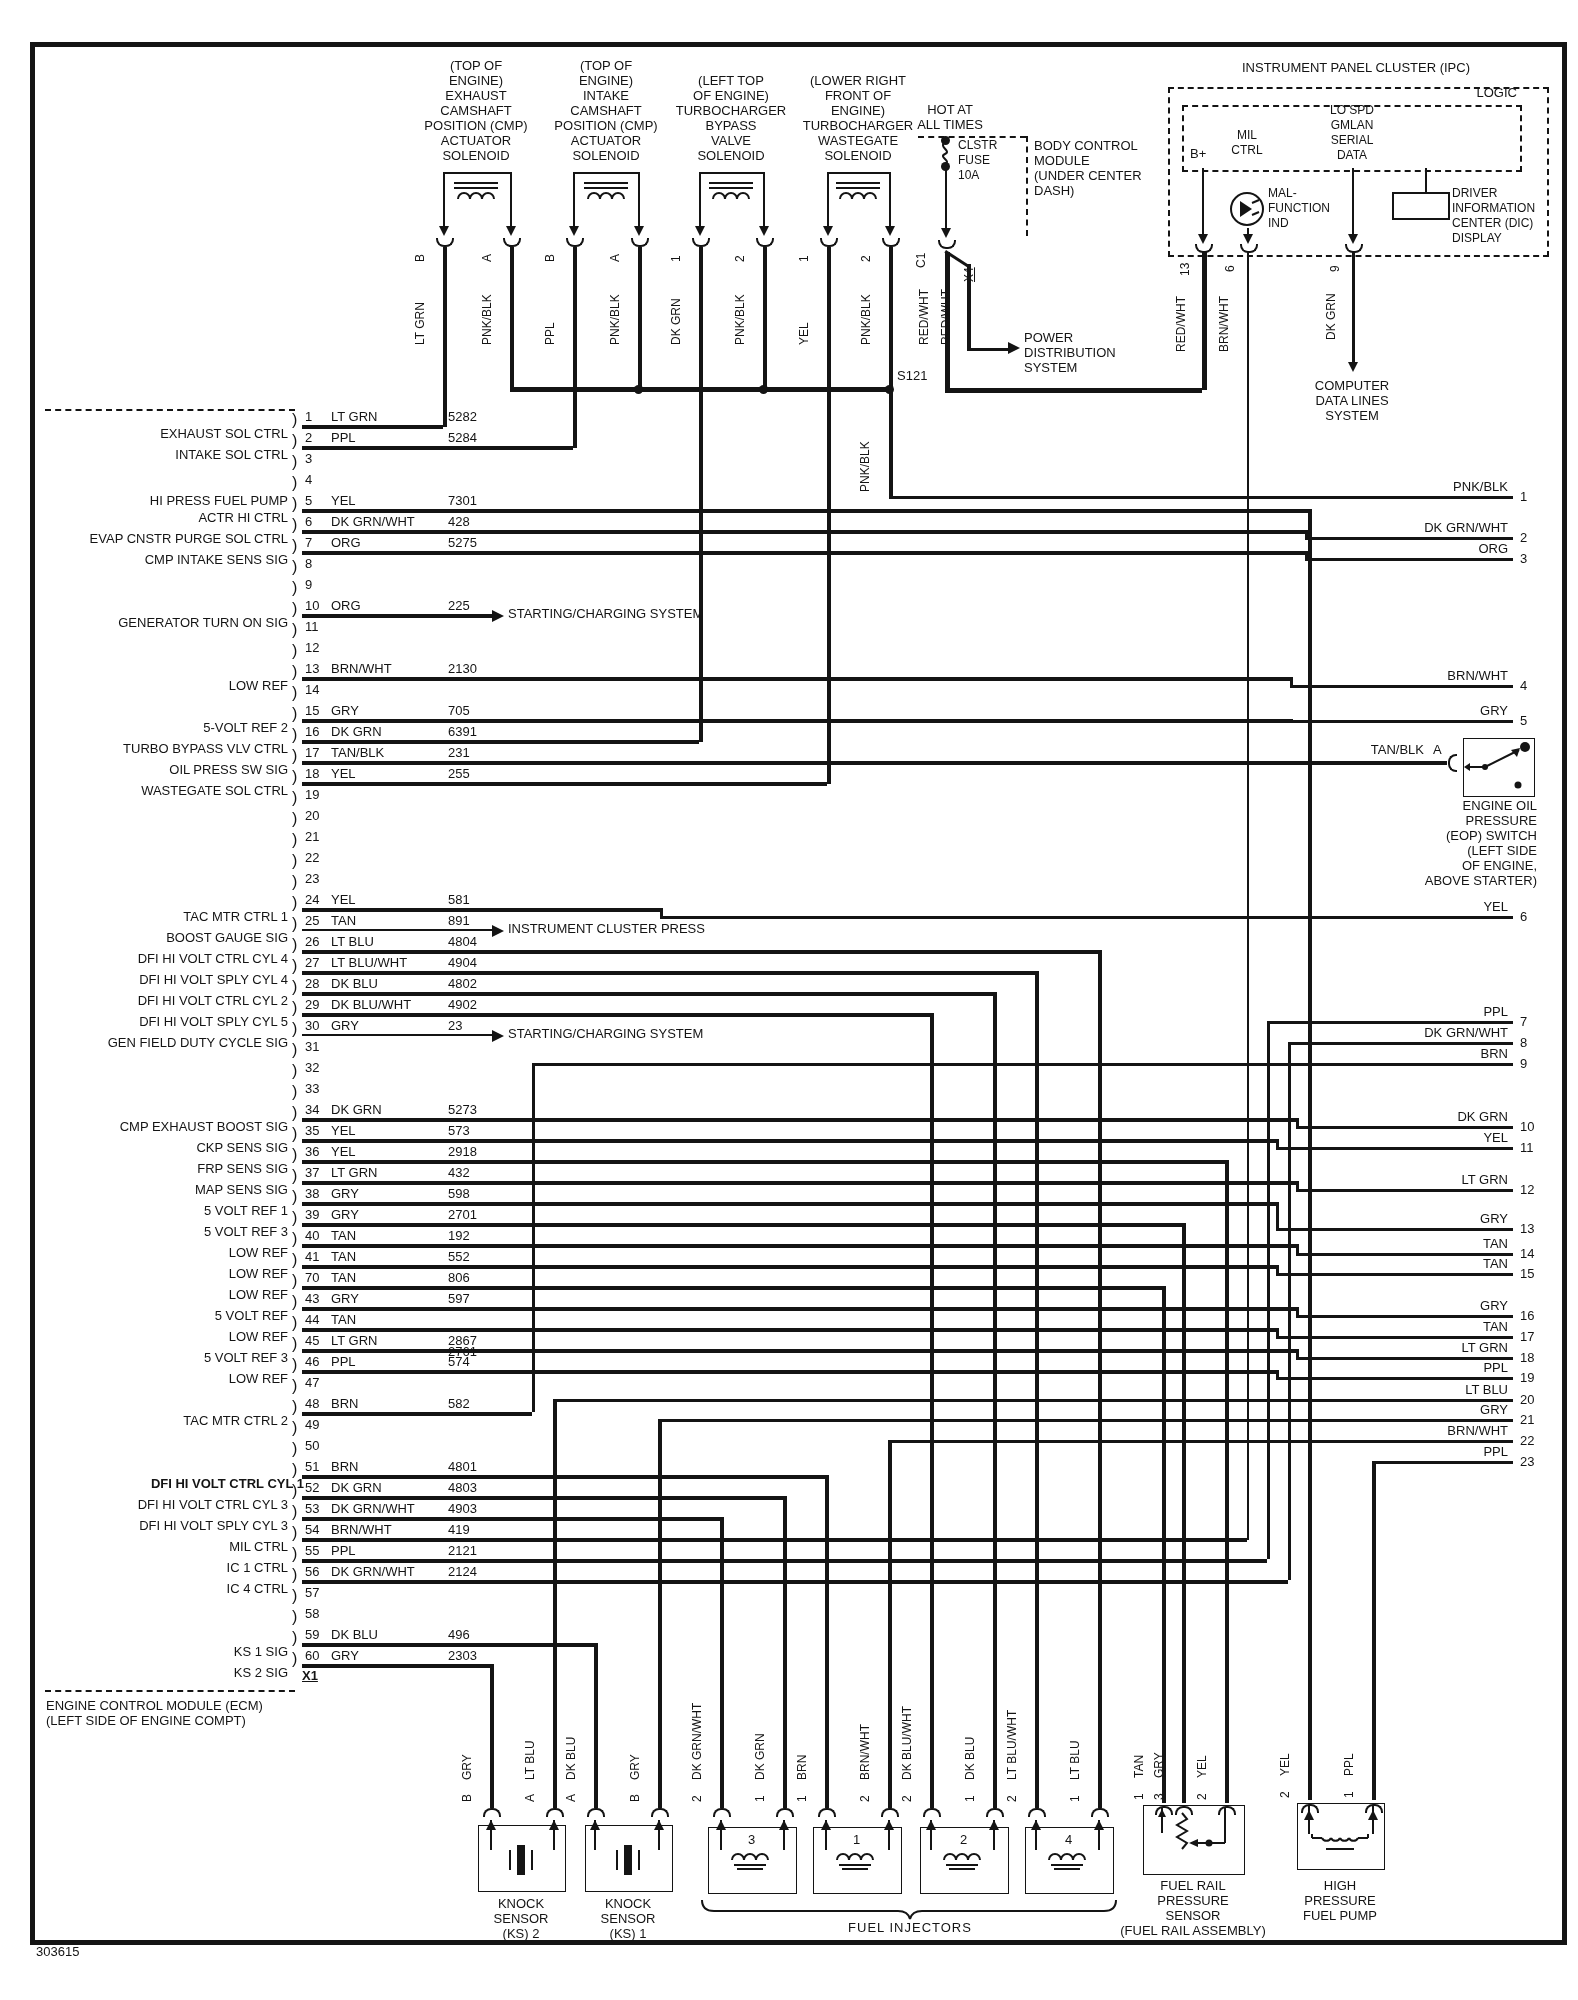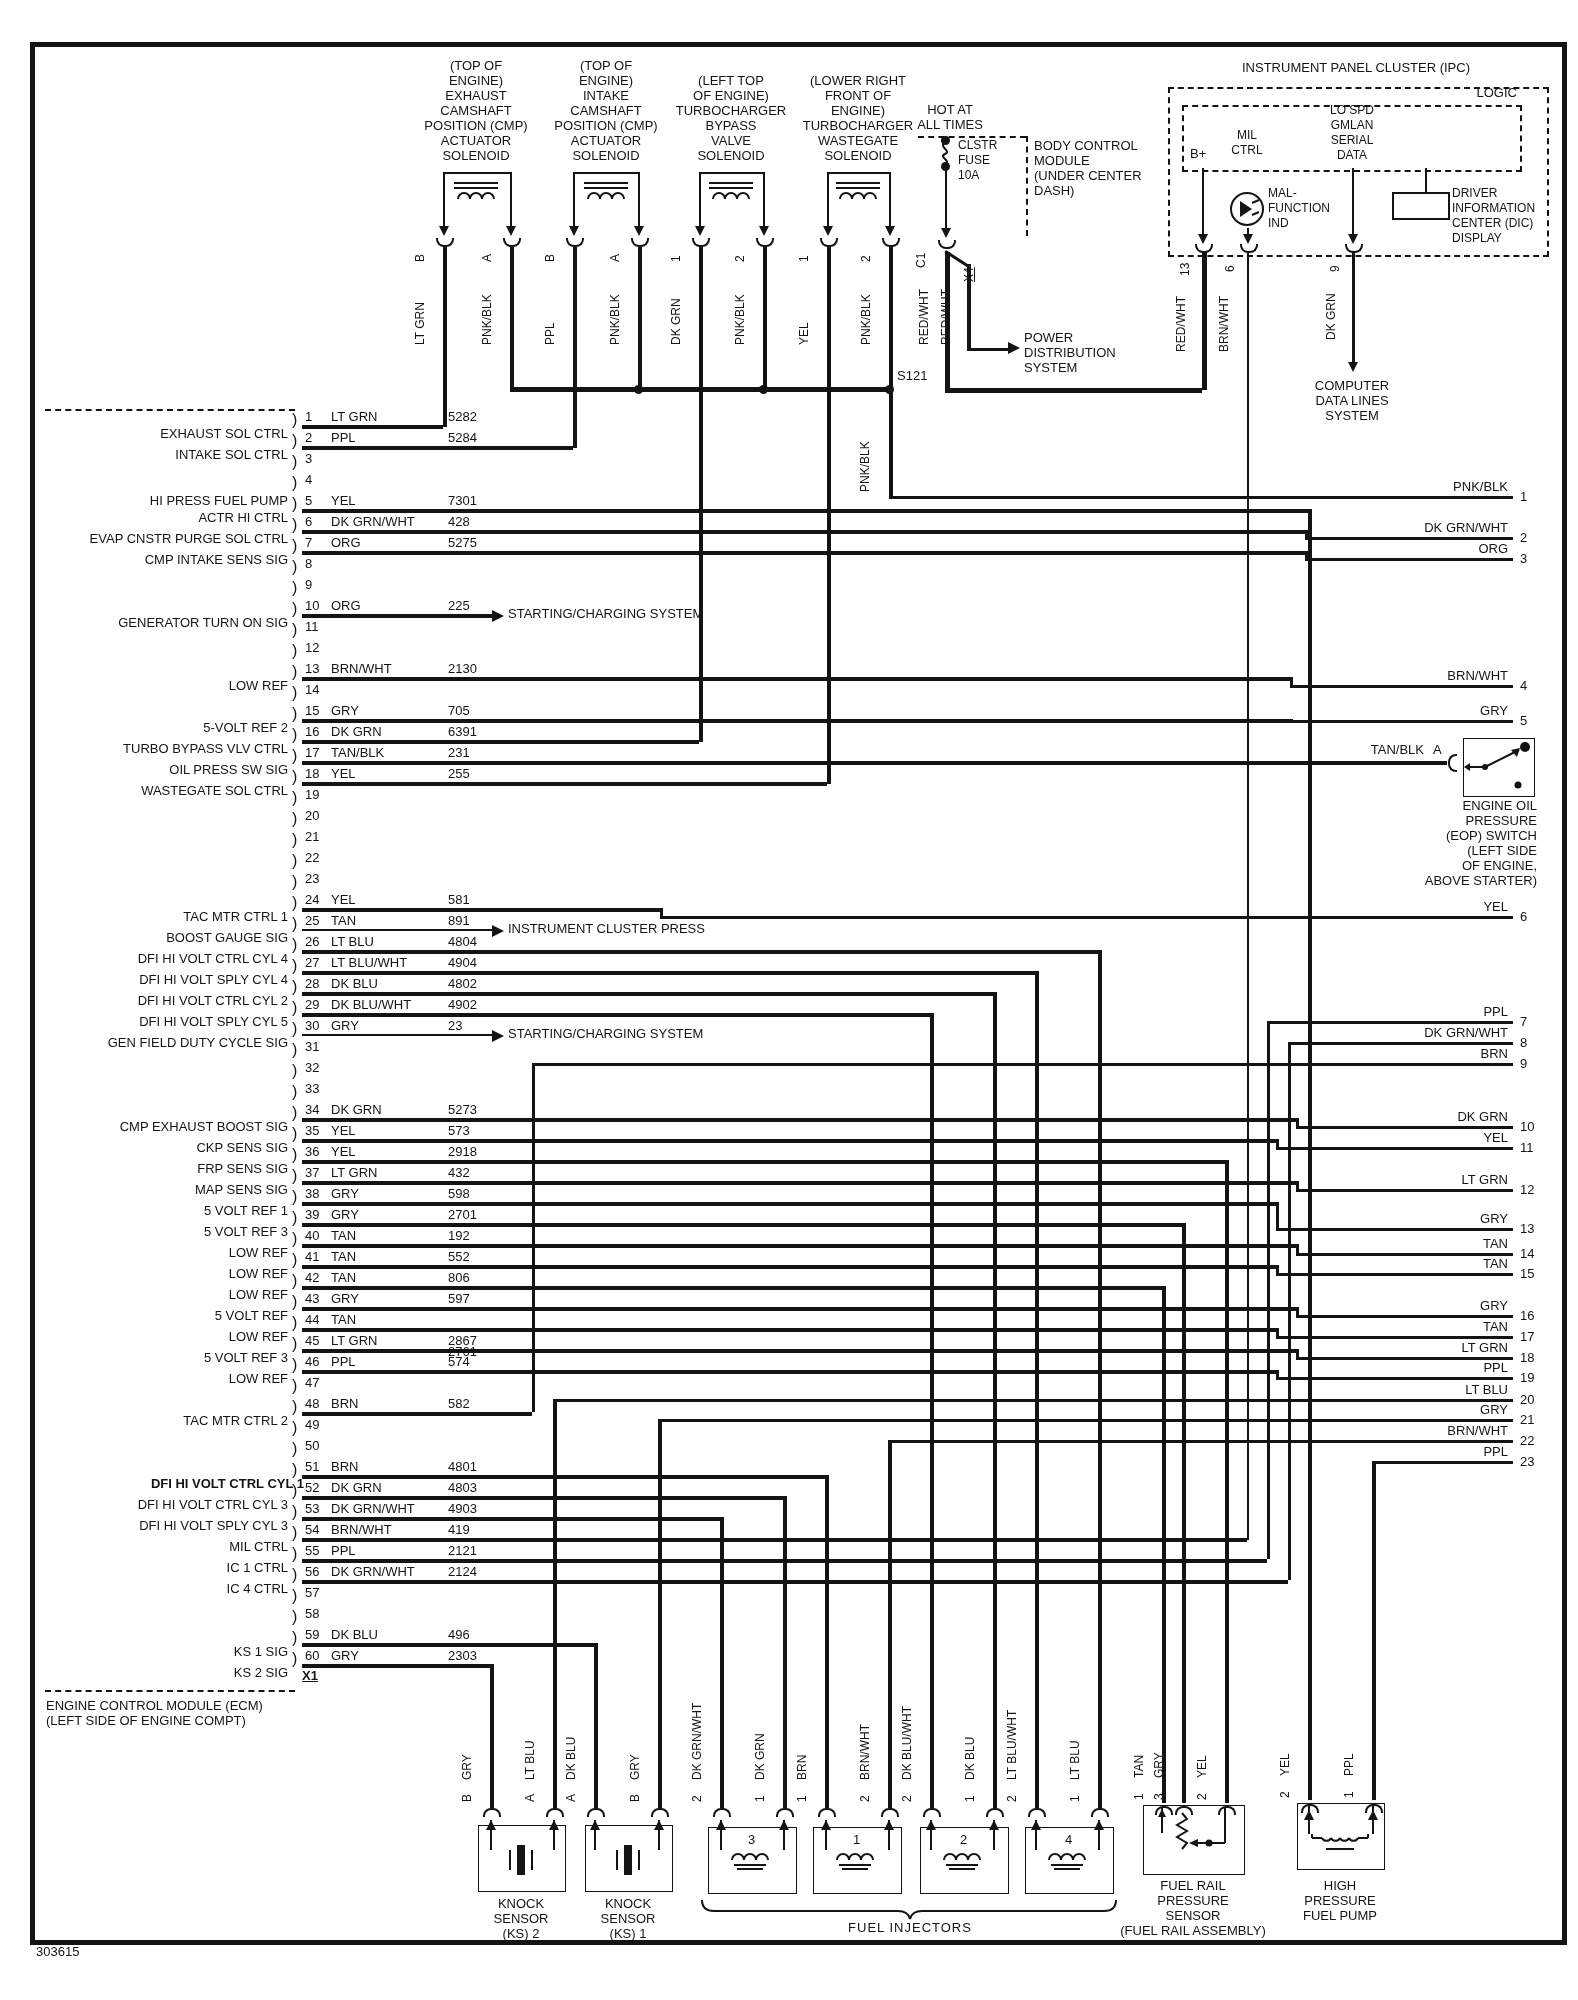--- a/index.html
+++ b/index.html
@@ -419,21 +419,21 @@
       <div class="t" style="left: 305px; top: 1228px;">40</div>
       <div class="t" style="left: 331px; top: 1228px;">TAN</div>
       <div class="t" style="left: 448px; top: 1228px;">192</div>
       <div class="t rgt" style="left: 288px; top: 1245px;">LOW REF</div>
       <div class="paren" style="left: 292px; top: 1252px;">)</div>
       <div class="t" style="left: 305px; top: 1249px;">41</div>
       <div class="t" style="left: 331px; top: 1249px;">TAN</div>
       <div class="t" style="left: 448px; top: 1249px;">552</div>
       <div class="t rgt" style="left: 288px; top: 1266px;">LOW REF</div>
       <div class="paren" style="left: 292px; top: 1273px;">)</div>
-      <div class="t" style="left: 305px; top: 1270px;">42</div>
+      <div class="t" style="left: 305px; top: 1270px;">70</div>
       <div class="t" style="left: 331px; top: 1270px;">TAN</div>
       <div class="t" style="left: 448px; top: 1270px;">806</div>
       <div class="t rgt" style="left: 288px; top: 1287px;">LOW REF</div>
       <div class="paren" style="left: 292px; top: 1294px;">)</div>
       <div class="t" style="left: 305px; top: 1291px;">43</div>
       <div class="t" style="left: 331px; top: 1291px;">GRY</div>
       <div class="t" style="left: 448px; top: 1291px;">597</div>
       <div class="t rgt" style="left: 288px; top: 1308px;">5 VOLT REF</div>
       <div class="paren" style="left: 292px; top: 1315px;">)</div>
       <div class="t" style="left: 305px; top: 1312px;">44</div>

